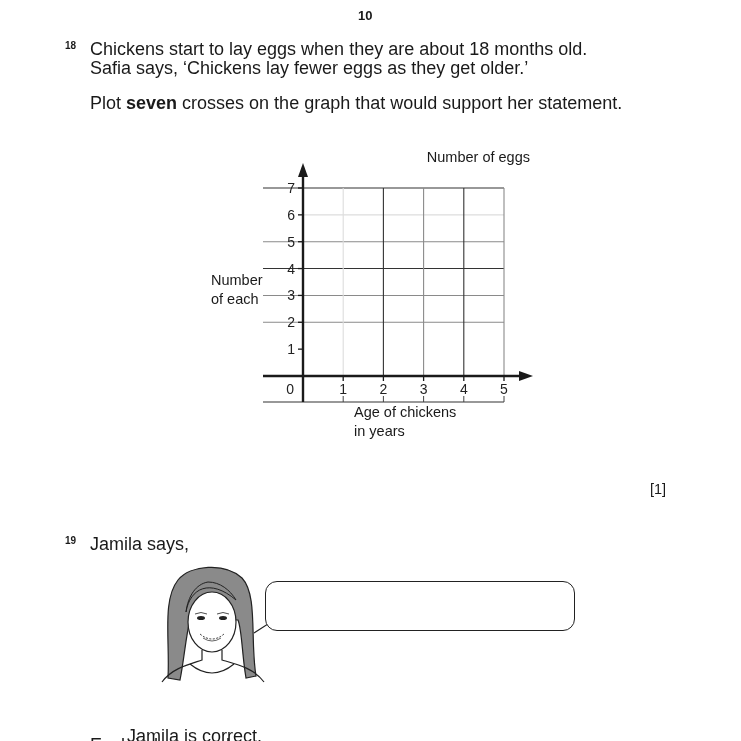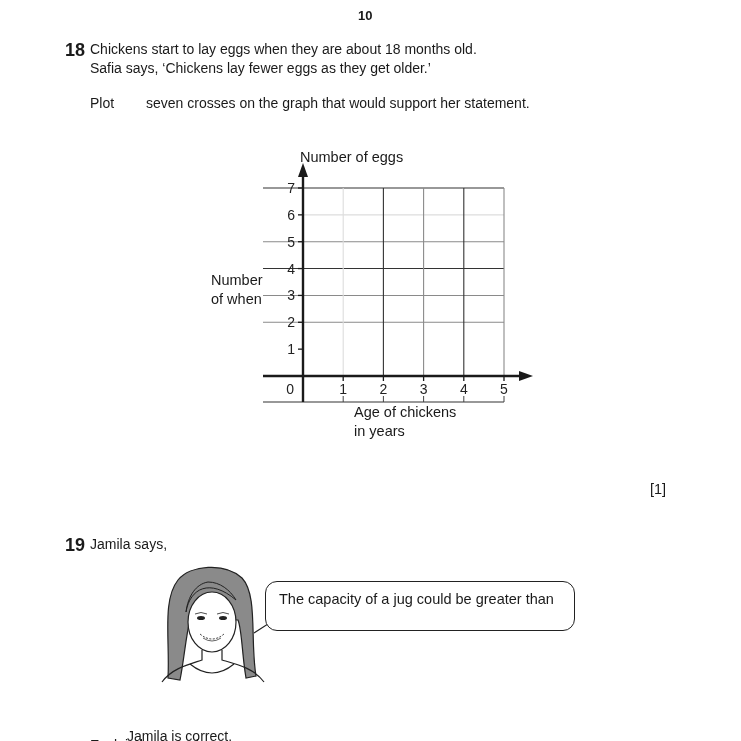--- a/index.html
+++ b/index.html
@@ -2,29 +2,29 @@
 <html><head>
   <meta charset="utf-8">
   <style>
     html, body { margin: 0; padding: 0; background: #ffffff; }
     body {
       width: 741px; height: 741px; overflow: hidden; position: relative;
       font-family: "Liberation Sans", sans-serif; color: #1a1a1a;
     }
     .abs { position: absolute; }
     .page-num { left: 358px; top: 8px; font-size: 13px; font-weight: bold; }
-    .qnum { font-weight: bold; font-size: 18px; }
-    .q-text { font-size: 14px; line-height: 19px; white-space: nowrap; }
+    .qnum { font-weight: bold; font-size: 10px; }
+    .q-text { font-size: 18px; line-height: 19px; white-space: nowrap; }
     .q18-num { left: 65px; top: 40px; }
     .q18-l1 { left: 90px; top: 40px; }
     .q18-l2 { left: 90px; top: 59px; }
     .q18-l3 { left: 90px; top: 94px; }
-    .q18-l3 b { font-weight: normal; margin-left: 28px; }
+    .q18-l3 b { font-weight: bold; }
     .graph { left: 0; top: 0; }
-    .g-title { left: 300px; top: 148px; width: 230px; text-align: left; font-size: 14.5px; line-height: 19px; }
+    .g-title { left: 300px; top: 148px; width: 230px; text-align: right; font-size: 14.5px; line-height: 19px; }
     .y-label { left: 199px; top: 271px; font-size: 14.5px; line-height: 19px; margin-left: 12px; }
     .x-label { left: 354px; top: 403px; font-size: 14.5px; line-height: 19px; }
     .mark { left: 650px; top: 481px; font-size: 14.5px; }
     .q19-num { left: 65px; top: 535px; text-align: center; }
     .q19-l1 { left: 90px; top: 535px; }
     .bubble {
       left: 265px; top: 581px; width: 310px; height: 50px;
       border: 1.6px solid #222; border-radius: 12px; box-sizing: border-box;
       padding: 8px 0 0 13px; font-size: 14.5px; line-height: 19px; background: #fff;
     }
@@ -40,21 +40,21 @@
 <div class="abs qnum q18-num">18</div>
 <div class="abs q-text q18-l1">Chickens start to lay eggs when they are about 18 months old.</div>
 <div class="abs q-text q18-l2">Safia says, ‘Chickens lay fewer eggs as they get older.’</div>
 <div class="abs q-text q18-l3"><span>Plot </span><b>seven</b><span> crosses on the graph that would support her statement.</span></div>
 
 <div class="abs g-title">
   <div>Number of eggs</div>
 </div>
 <div class="abs y-label">
   <div>Number</div>
-  <div>of when</div>
+  <div>of each</div>
 </div>
 <div class="abs x-label">
   <div>Age of chickens</div>
   <div>in years</div>
 </div>
 
 <svg class="abs graph" width="741" height="741">
   <g id="grid-layer">
       <line x1="263" y1="322.2857142857143" x2="504" y2="322.2857142857143" stroke="#8a8a8a" stroke-width="1.1"></line>
       <line x1="263" y1="295.42857142857144" x2="504" y2="295.42857142857144" stroke="#8a8a8a" stroke-width="1.1"></line>
@@ -132,17 +132,16 @@
   <path d="M53 78 Q 62 84 71 78" fill="none" stroke="#222" stroke-width="0.7"></path>
 
   <path d="M52 90 L 52 100 C 40 104, 22 108, 12 122" fill="none" stroke="#222" stroke-width="1.2"></path>
   <path d="M72 90 L 72 100 C 86 104, 104 108, 114 122" fill="none" stroke="#222" stroke-width="1.2"></path>
   <path d="M40 104 Q 62 122 84 104" fill="none" stroke="#222" stroke-width="1.1"></path>
 
   <path d="M104 73 L 118 64 L 118 56" fill="none" stroke="#222" stroke-width="1.2"></path>
 </svg>
 
 <div class="abs bubble">
-  <div>The capacity of a jug could be greater than</div>
 </div>
 
 <div class="abs q-text q19-l2">Jamila is correct.</div>
 <div class="abs q-text q19-l3">Explain how you know.</div>
 
 </body></html>

